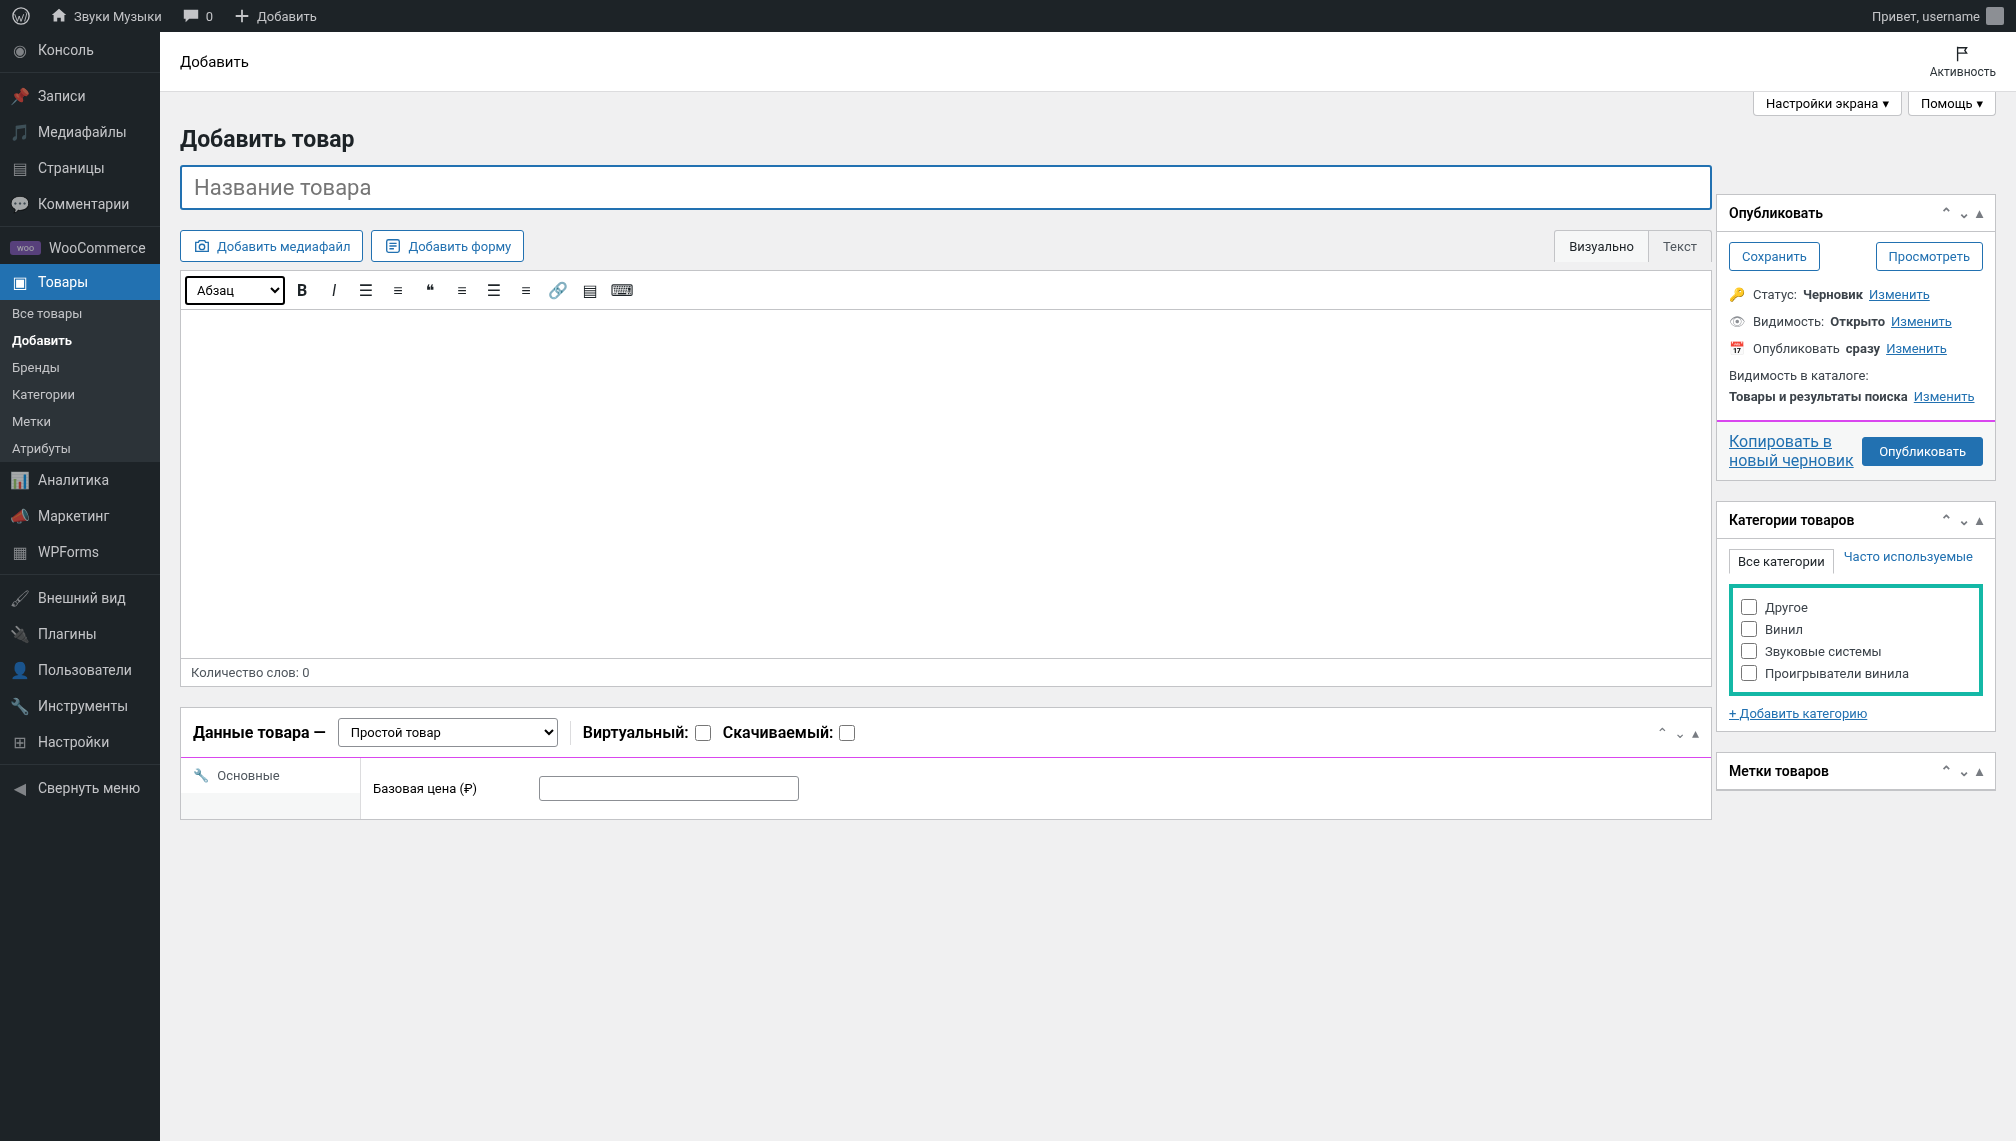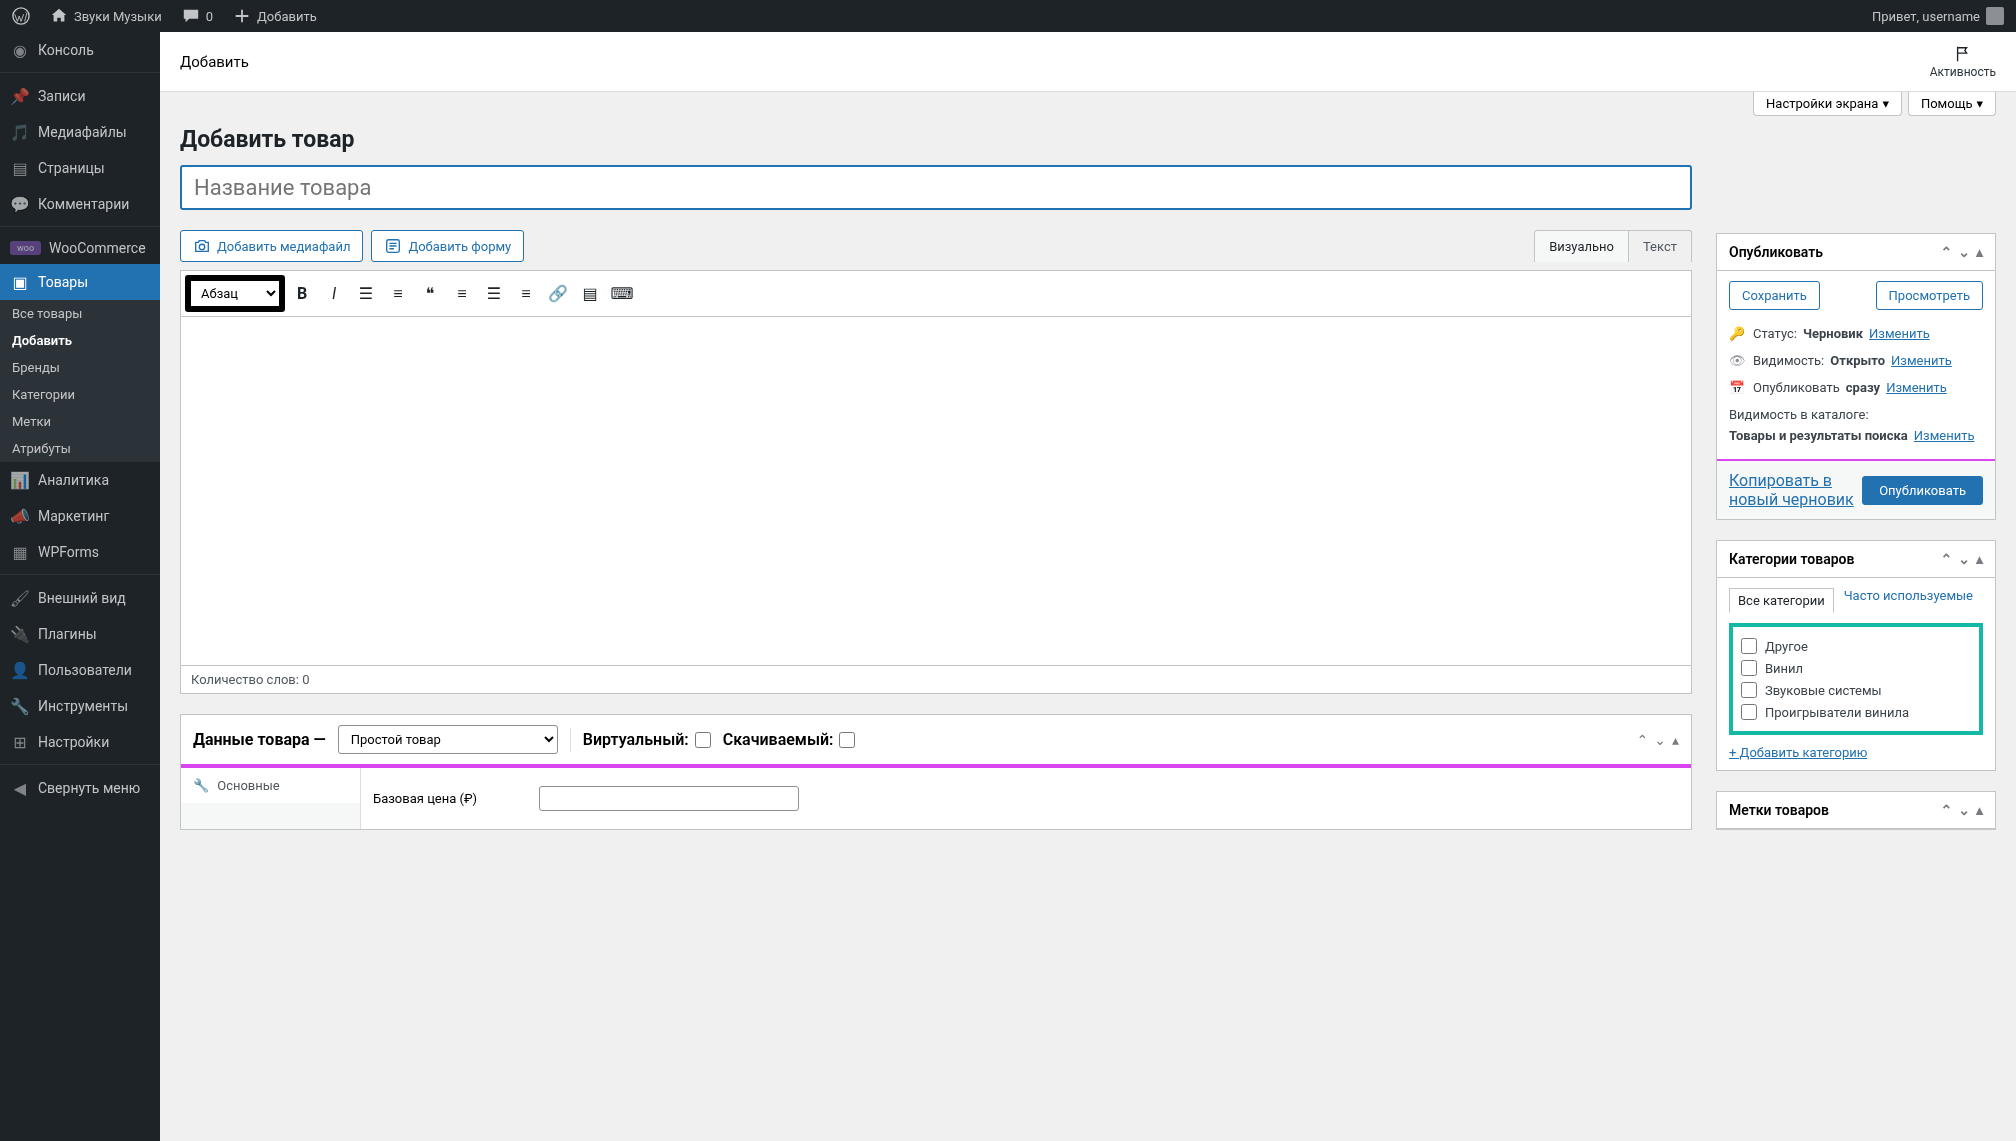--- a/index.html
+++ b/index.html
@@ -19,54 +19,54 @@
 .submenu-item.active{color:#fff;font-weight:600}
 .menu-sep{height:5px;border-bottom:1px solid #2c3338;margin-bottom:5px}
 .content{flex:1;overflow-y:auto;background:#f0f0f1;position:relative}
 .header-strip{background:#fff;border-bottom:1px solid #dcdcde;padding:0 20px;height:60px;display:flex;align-items:center;justify-content:space-between}
 .header-strip h2{font-size:15px;font-weight:400}
 .activity{display:flex;flex-direction:column;align-items:center;font-size:12px;color:#2c3338;gap:2px}
 .screen-meta{display:flex;justify-content:flex-end;gap:6px;padding:0 20px}
 .screen-meta-btn{background:#fff;border:1px solid #c3c4c7;border-top:none;border-radius:0 0 4px 4px;padding:4px 12px;font-size:13px;cursor:pointer;display:flex;align-items:center;gap:4px}
 .wrap{padding:10px 20px 40px}
 .page-title{font-size:23px;font-weight:700;color:#1d2327;margin-bottom:12px}
-.cols{display:flex;gap:24px;align-items:flex-end}
+.cols{display:flex;gap:4px;align-items:center}
 .main-col{flex:1;min-width:0}
 .side-col{width:280px;flex-shrink:0}
 .title-input{width:100%;padding:8px 12px;font-size:22px;border:2px solid #2271b1;border-radius:3px;background:#fff;outline:none}
 .editor-block{margin-top:20px}
 .editor-tools{display:flex;align-items:center;gap:8px;margin-bottom:8px}
 .btn-outline{background:#fff;border:1px solid #2271b1;color:#2271b1;padding:6px 12px;font-size:13px;border-radius:3px;cursor:pointer;display:inline-flex;align-items:center;gap:6px}
 .editor-tabs{margin-left:auto;display:flex}
 .editor-tab{padding:8px 14px;font-size:13px;cursor:pointer;border:1px solid #c3c4c7;border-bottom:none;background:#f0f0f1;color:#50575e}
 .editor-tab.active{background:#f6f7f7;color:#1d2327}
 .editor-tab:first-child{border-radius:3px 0 0 0}
 .editor-tab:last-child{border-radius:0 3px 0 0;border-left:none}
 .toolbar{background:#fff;border:1px solid #c3c4c7;border-bottom:none;padding:4px;display:flex;align-items:center;gap:2px}
-.format-select{padding:4px 6px;font-size:13px;border:6px solid #000000;border-radius:3px;background:#fff;min-width:100px}
+.format-select{padding:4px 6px;font-size:13px;border:2px solid #000000;border-radius:3px;background:#fff;min-width:100px}
 .tb-btn{width:30px;height:30px;display:flex;align-items:center;justify-content:center;cursor:pointer;border-radius:3px;font-size:16px;color:#1d2327}
 .editor-area{background:#fff;border:1px solid #c3c4c7;min-height:350px}
 .status-bar{background:#fff;border:1px solid #c3c4c7;border-top:none;padding:6px 10px;font-size:13px;color:#50575e}
 .metabox{background:#fff;border:1px solid #c3c4c7;margin-bottom:20px}
 .metabox-header{display:flex;align-items:center;justify-content:space-between;padding:10px 12px;border-bottom:1px solid #c3c4c7;font-size:14px;font-weight:600}
 .metabox-toggles{display:flex;gap:6px;color:#787c82;font-size:14px}
 .metabox-toggles span{cursor:pointer}
 .metabox-body{padding:10px 12px;font-size:13px;color:#3c434a}
 .pub-row{display:flex;align-items:center;gap:6px;padding:6px 0}
 .pub-icon{width:18px;color:#8c8f94}
 .link{color:#2271b1;text-decoration:underline;cursor:pointer}
 .btn-primary{background:#2271b1;color:#fff;border:1px solid #2271b1;padding:6px 16px;font-size:13px;border-radius:3px;cursor:pointer}
 .pub-actions{display:flex;justify-content:space-between;align-items:center;padding:10px 12px;background:#f6f7f7;border-top:2px solid #d946ef}
 .cat-tabs{display:flex;gap:10px;margin-bottom:10px;font-size:13px;flex-wrap:wrap}
 .cat-tab{color:#2271b1;cursor:pointer}
 .cat-tab.active{background:#fff;border:1px solid #c3c4c7;border-bottom-color:#fff;padding:4px 8px;color:#1d2327}
 .cat-list{border:4px solid #14b8a6;padding:8px;max-height:200px;overflow-y:auto}
 .cat-item{display:flex;align-items:center;gap:8px;padding:3px 0}
 .cat-item input{width:16px;height:16px}
-.product-data-header{display:flex;align-items:center;gap:12px;padding:10px 12px;border-bottom:4px solid #d946ef;flex-wrap:wrap}
+.product-data-header{display:flex;align-items:center;gap:12px;padding:10px 12px;border-bottom:1px solid #d946ef;flex-wrap:wrap}
 .product-type-select{padding:5px 8px;font-size:13px;border:1px solid #8c8f94;border-radius:3px;background:#fff;min-width:220px}
 .pd-check{display:flex;align-items:center;gap:6px;font-weight:600}
 .pd-check input{width:16px;height:16px}
 .pd-body{display:flex}
 .pd-tabs{width:180px;background:#f6f7f7;border-right:1px solid #dcdcde}
 .pd-tab{padding:10px 12px;font-size:13px;cursor:pointer;display:flex;align-items:center;gap:8px;color:#50575e}
 .pd-tab.active{background:#fff}
 .pd-content{flex:1;padding:12px}
 .pd-field{display:flex;align-items:center;gap:16px;padding:6px 0}
 .pd-field label{width:150px;font-size:13px}

